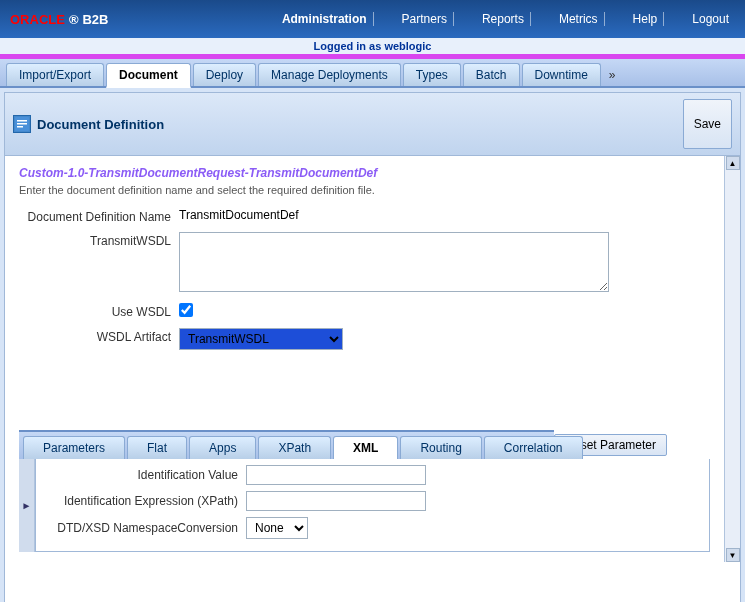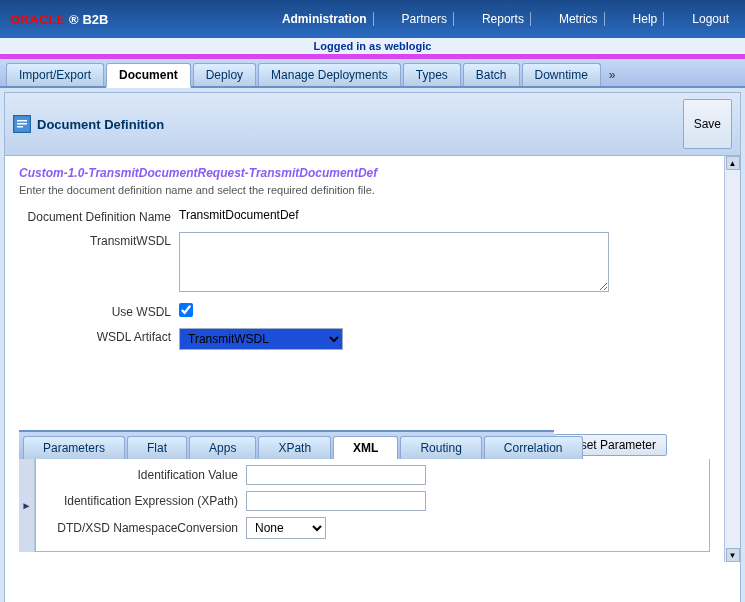--- a/index.html
+++ b/index.html
@@ -278,21 +278,21 @@
       border: 1px solid #a0b0c0;
       padding: 2px 4px;
       font-size: 12px;
       width: 180px;
     }
     .sub-select {
       border: 1px solid #a0b0c0;
       padding: 2px 4px;
       font-size: 12px;
       background: white;
-      width: 80px;
+      width: 62px;
     }
 
     
     .arrow-indicator {
       width: 16px;
       background: #d0dced;
       border-right: 1px solid #b0c4de;
       display: flex;
       align-items: center;
       justify-content: center;

